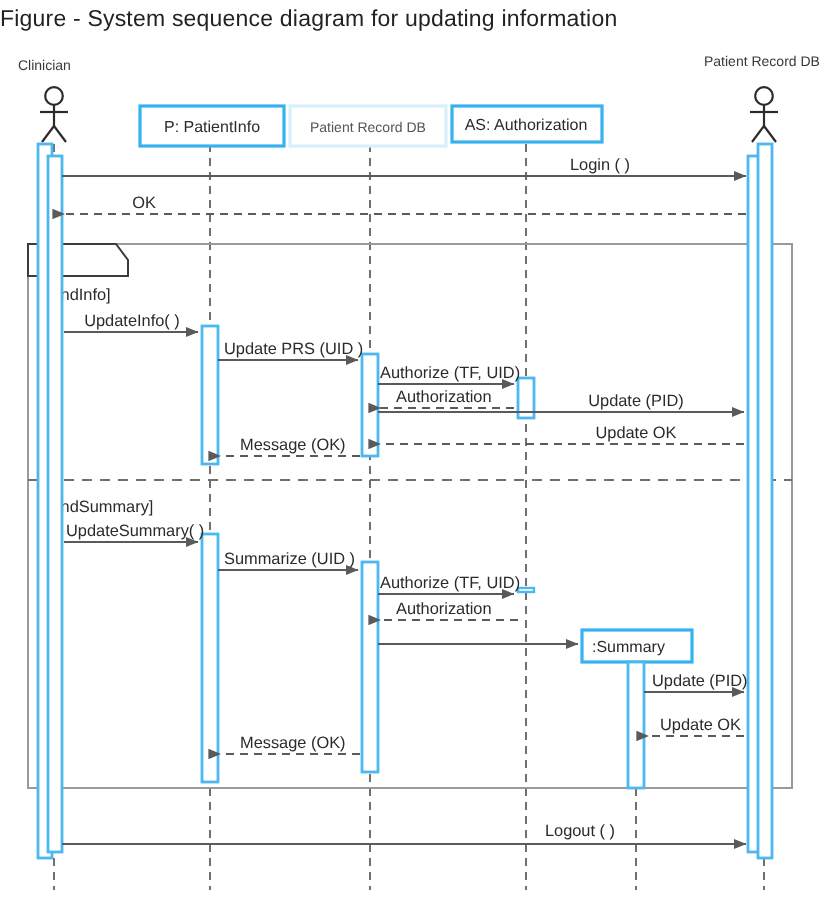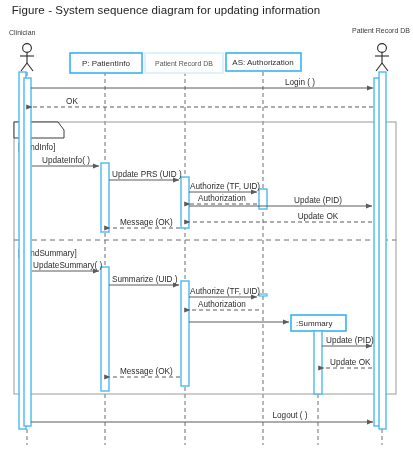--- a/index.html
+++ b/index.html
@@ -19,21 +19,21 @@
   #diagram-root {
     position: relative;
     width: 413px;
     height: 457px;
   }
   #title {
     position: absolute;
     left: 0;
     top: 4px;
     width: 332px;
-    text-align: center;
+    text-align: left;
     font-size: 11.5px;
     color: #222222;
     letter-spacing: 0.1px;
   }
   svg#seq {
     position: absolute;
     left: 0;
     top: 0;
   }
   .lbl {

